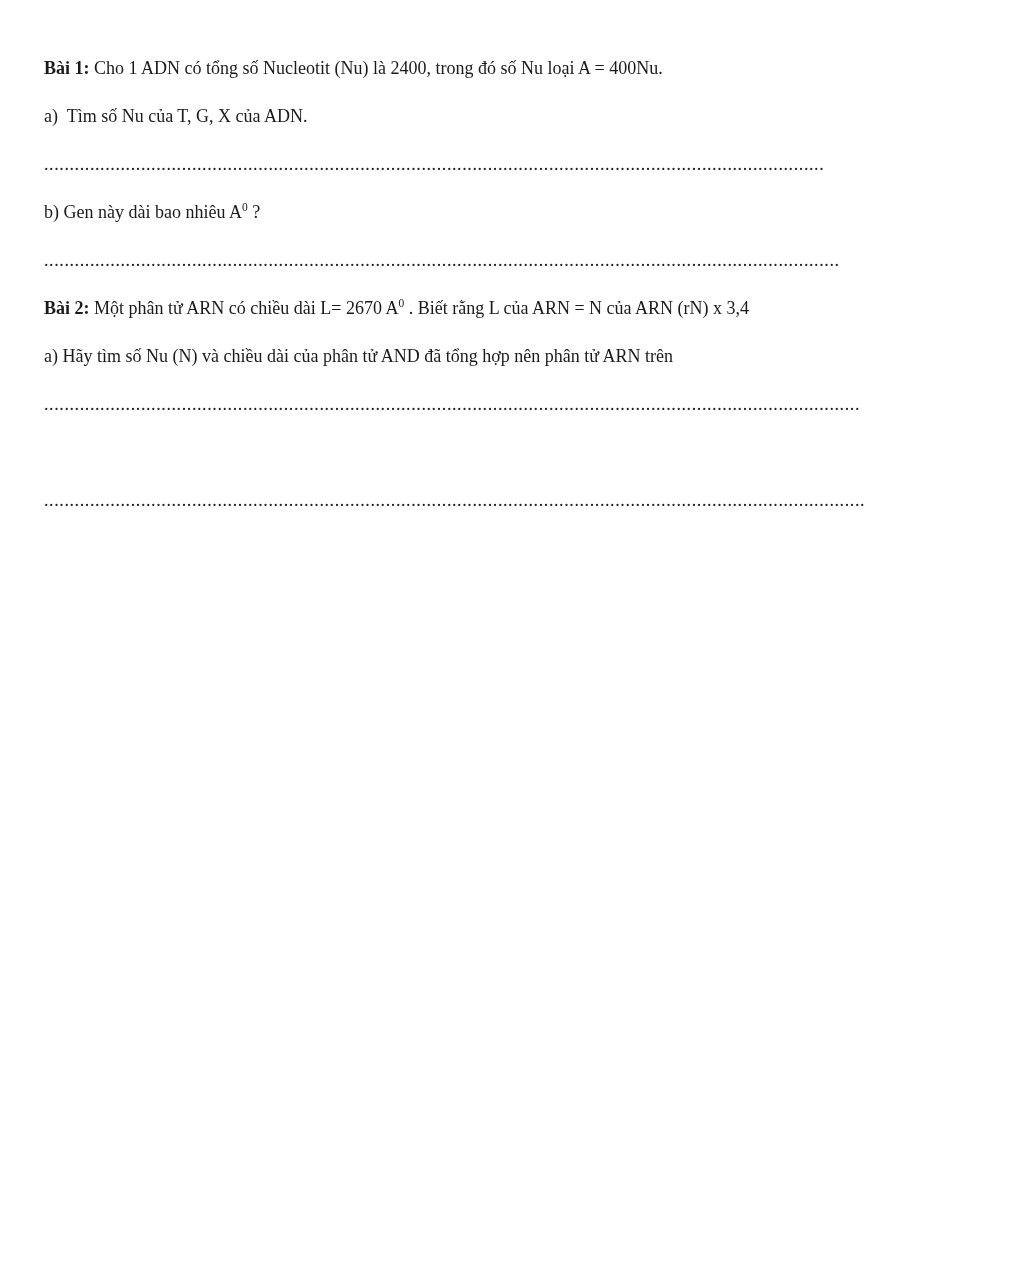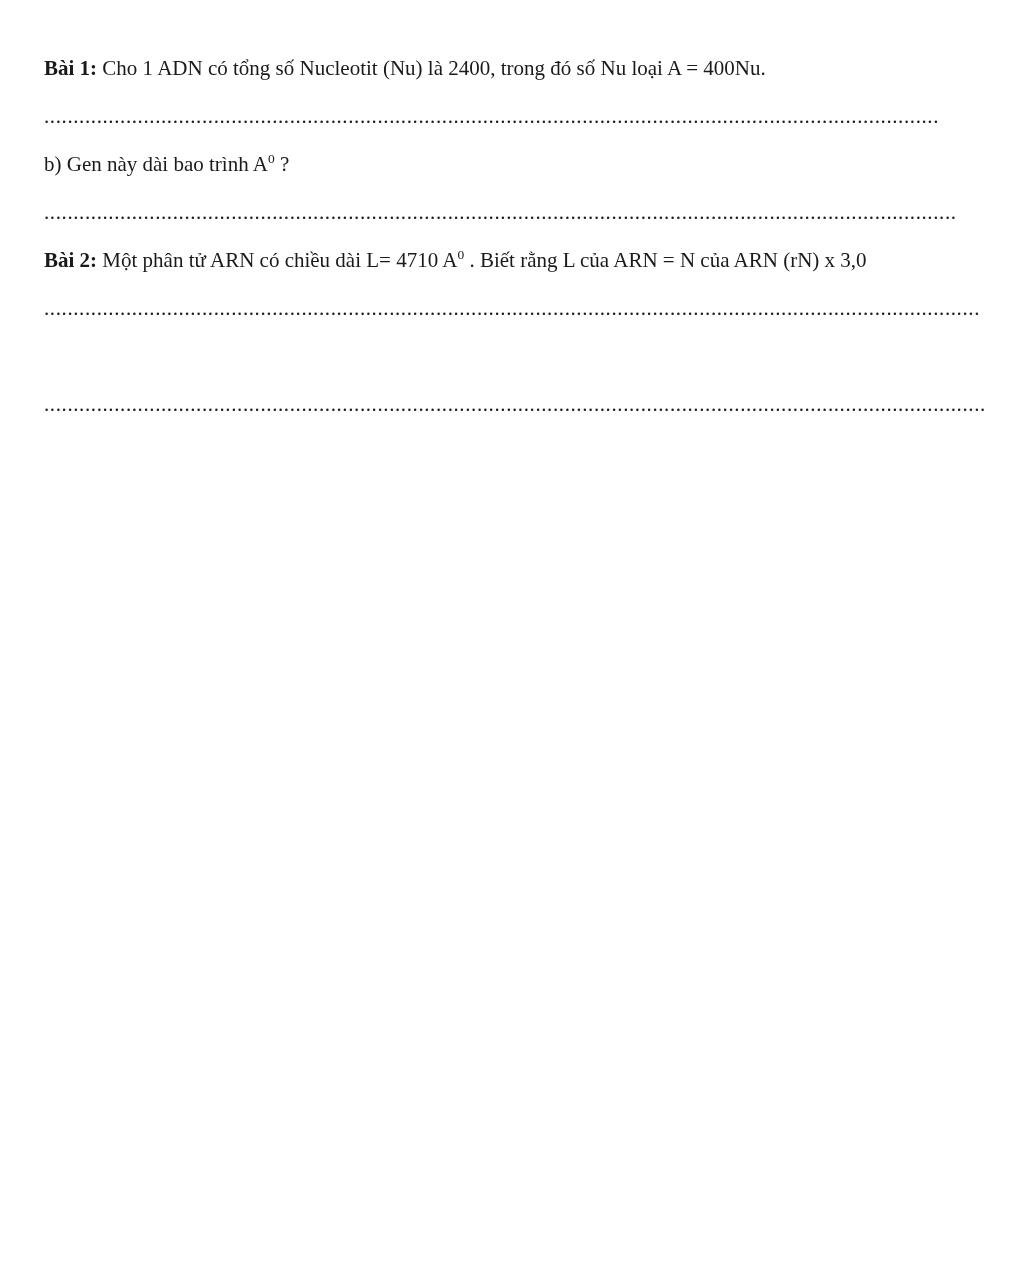--- a/index.html
+++ b/index.html
@@ -12,21 +12,21 @@
     height: 1280px;
     overflow: hidden;
     font-family: "Liberation Serif", "DejaVu Serif", serif;
     color: #1a1a1a;
   }
   .doc {
     box-sizing: border-box;
     width: 1024px;
     height: 1280px;
     padding: 48px 4px 0 44px;
-    font-size: 21px;
+    font-size: 18px;
     line-height: 40px;
   }
   .para {
     margin: 0 0 8px 0;
     white-space: pre-wrap;
   }
   .para .label {
     font-weight: bold;
   }
   .dotline {
@@ -42,29 +42,31 @@
     vertical-align: super;
   }
 </style>
 </head>
 <body>
 
 <div class="doc">
 
   <p class="para"><span class="label">Bài 1:</span><span> Cho 1 ADN có tổng số Nucleotit (Nu) là 2400, trong đó số Nu loại A = 400Nu.</span></p>
 
+  <p class="para"><span>a)  Tìm số Nu của T, G, X của ADN.</span></p>
 
   <p class="dotline"><span>.........................................................................................................................................................</span></p>
 
-  <p class="para"><span>b) Gen này dài bao trình A</span><sup>0</sup><span> ?</span></p>
+  <p class="para"><span>b) Gen này dài bao nhiêu A</span><sup>0</sup><span> ?</span></p>
 
   <p class="dotline"><span>............................................................................................................................................................</span></p>
 
-  <p class="para"><span class="label">Bài 2:</span><span> Một phân tử ARN có chiều dài L= 4710 A</span><sup>0</sup><span> . Biết rằng L của ARN = N của ARN (rN) x 3,0</span></p>
+  <p class="para"><span class="label">Bài 2:</span><span> Một phân tử ARN có chiều dài L= 2670 A</span><sup>0</sup><span> . Biết rằng L của ARN = N của ARN (rN) x 3,4</span></p>
 
+  <p class="para"><span>a) Hãy tìm số Nu (N) và chiều dài của phân tử AND đã tổng hợp nên phân tử ARN trên</span></p>
 
   <p class="dotline"><span>................................................................................................................................................................</span></p>
 
   <p class="para"><br></p>
 
   <p class="dotline"><span>.................................................................................................................................................................</span></p>
 
 </div>
 
 </body></html>

